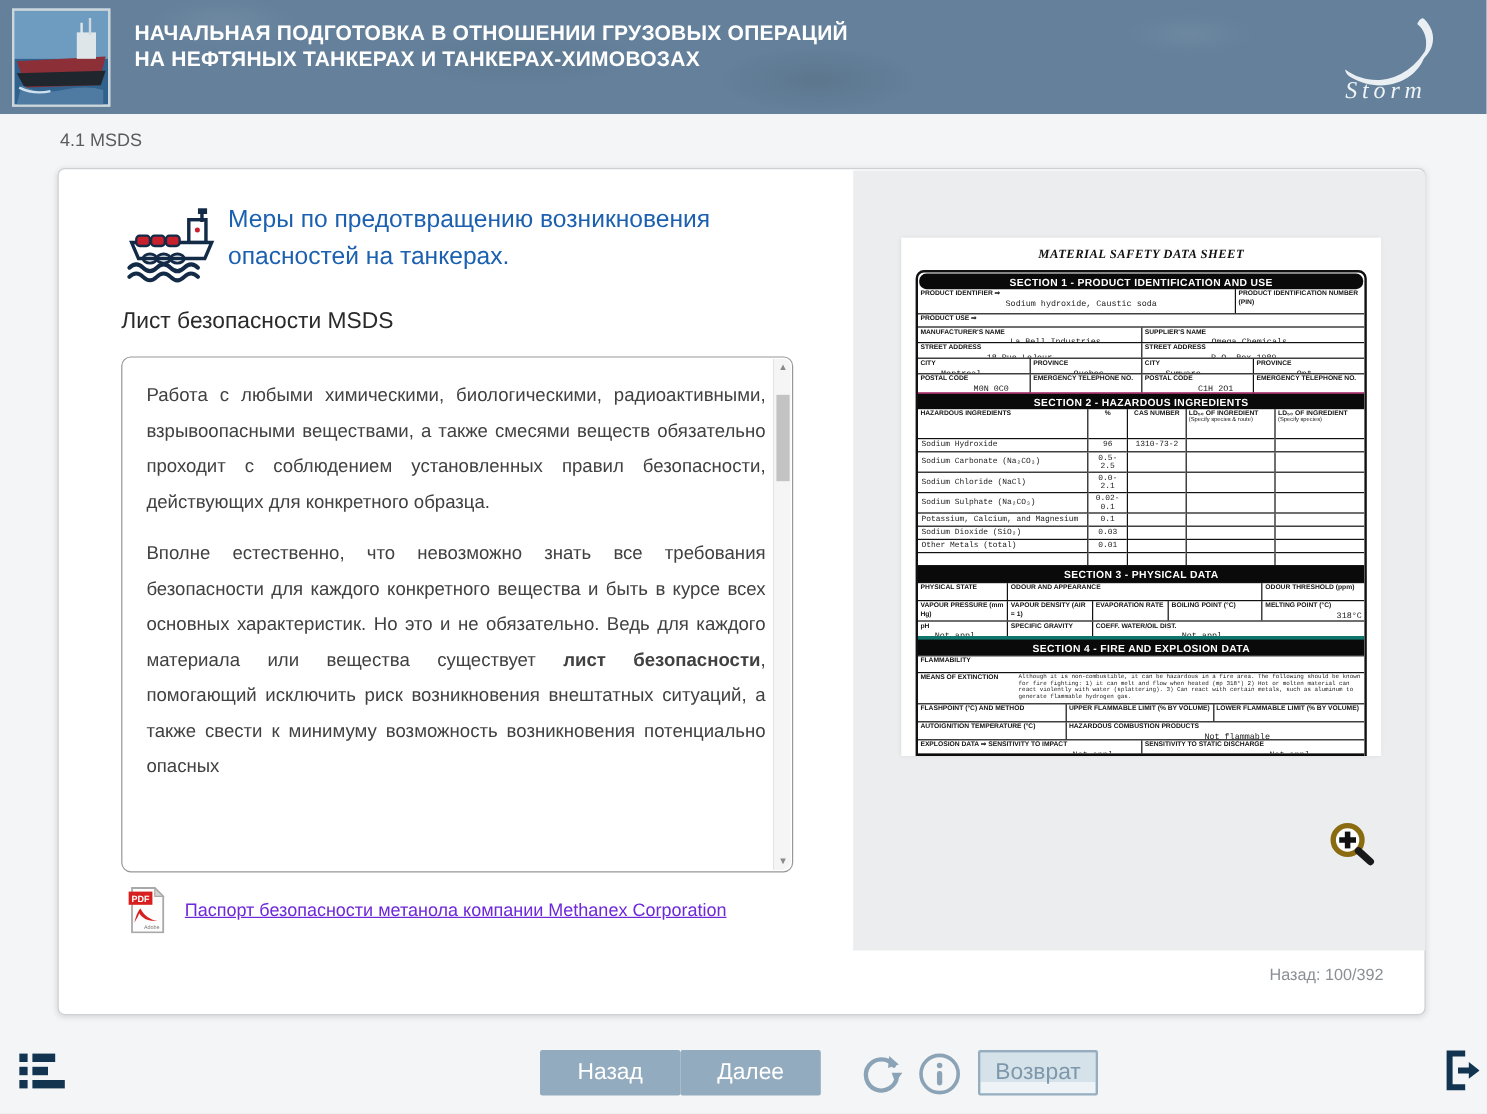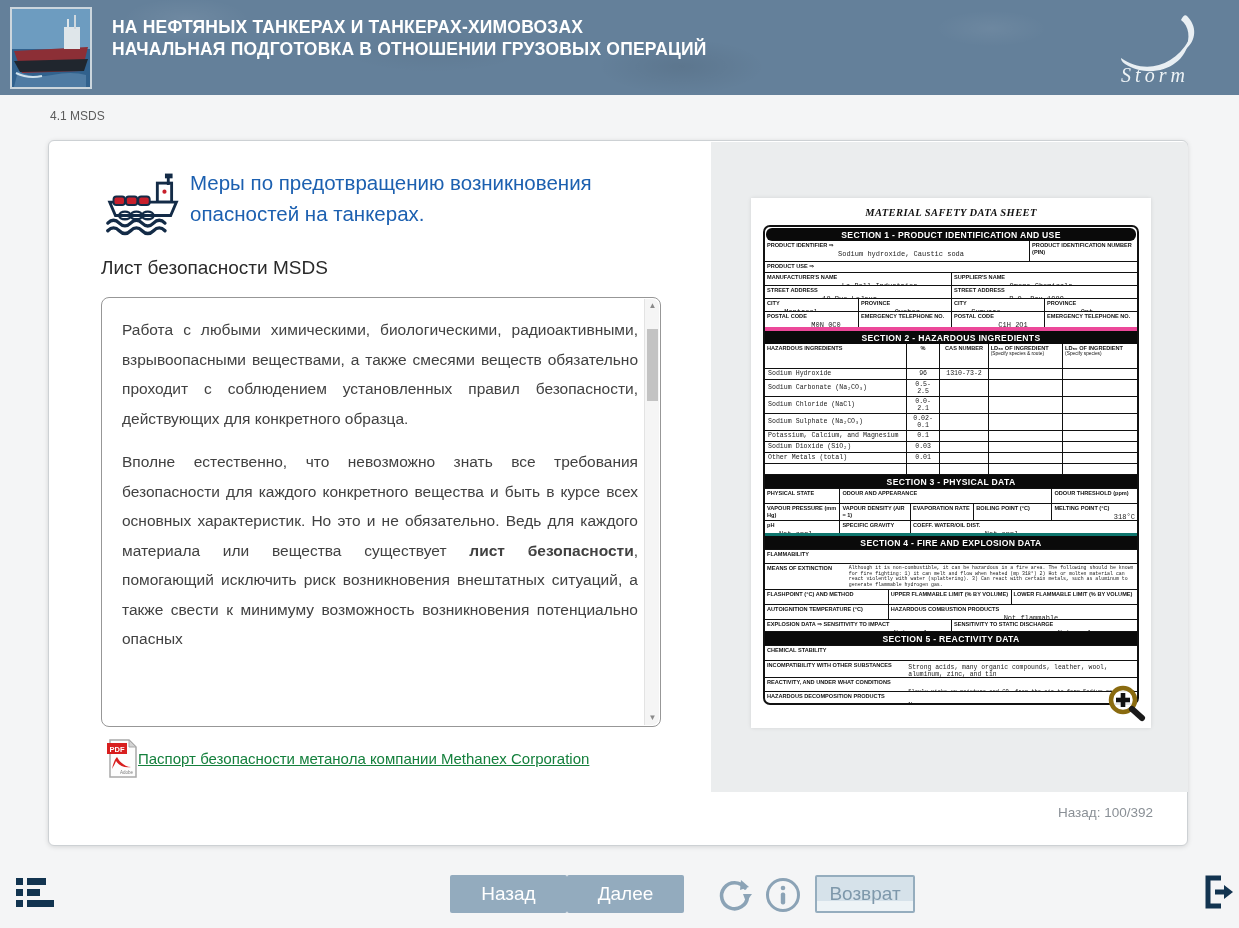--- a/index.html
+++ b/index.html
@@ -17,21 +17,21 @@
       radial-gradient(ellipse 140px 36px at 35% 50%, rgba(0,0,0,.05), transparent 70%);
   }
   .ship-thumb { position:absolute; left:10px; top:7px; width:82px; height:82px;
     border:2px solid #ccd6dd; background:#9db3c4; }
   .header-titles { position:absolute; left:112px; top:16px; color:#fff; }
   .header-title { font-size:17.5px; font-weight:bold; letter-spacing:.2px; line-height:22px; }
   .header-version { font-size:13px; margin-top:8px; font-weight:normal; color:#eef3f6; }
   .storm-logo { position:absolute; right:18px; top:6px; width:130px; height:86px; }
 
   
-  .breadcrumb { position:absolute; left:50px; top:109px; font-size:12px; color:#5b5b5b; }
+  .breadcrumb { position:absolute; left:50px; top:109px; font-size:15px; color:#5b5b5b; }
 
   
   .card { position:absolute; left:48px; top:140px; width:1140px; height:706px;
     background:#fff; border:1px solid #cdd1d4; border-radius:6px;
     box-shadow:0 1px 5px rgba(0,0,0,.13); }
 
   .heading-row { position:absolute; left:55px; top:26px; display:flex; align-items:flex-start; }
   .heading-icon { width:80px; height:64px; flex:0 0 80px; margin-top:6px; }
   .heading-text { margin-left:6px; width:480px; font-size:20.5px; line-height:31px;
     color:#1c60b0; font-weight:500; }
@@ -46,26 +46,26 @@
   .scrollbar { position:absolute; top:1px; right:1px; bottom:1px; width:15px;
     background:#f5f5f5; border-left:1px solid #e3e3e3; border-radius:0 7px 7px 0; }
   .scroll-arrow { position:absolute; left:0; width:15px; height:14px; color:#8a8a8a;
     font-size:8px; text-align:center; line-height:14px; }
   .scroll-arrow.up { top:0; }
   .scroll-arrow.down { bottom:0; }
   .scroll-thumb { position:absolute; left:2px; top:30px; width:11px; height:72px; background:#c3c3c3; }
 
   .pdf-row { position:absolute; left:58px; top:598px; display:flex; align-items:center; }
   .pdf-icon { width:31px; height:39px; }
-  .pdf-link { font-size:15px; color:#15803d; text-decoration:underline; cursor:pointer; }
+  .pdf-link { margin-left:16px; font-size:15px; color:#6d28d9; text-decoration:underline; cursor:pointer; }
 
   
   .doc-panel { position:absolute; left:662px; top:1px; width:477px; height:650px;
     background:#ebedee; border-radius:0 5px 0 0; }
-  .msds-doc { position:absolute; left:40px; top:56px; width:400px; height:530px;
+  .msds-doc { position:absolute; left:40px; top:56px; width:400px; height:432px;
     background:#fff; box-shadow:0 0 4px rgba(0,0,0,.10); overflow:hidden; }
   .msds-title { text-align:center; font-size:10.5px; font-weight:bold; font-style:italic;
     font-family:"Liberation Serif", serif; letter-spacing:.4px; padding-top:9px; color:#111; }
   .msds-form { margin:7px 12px 0 12px; border:2px solid #111; border-radius:7px; overflow:hidden; background:#fff; }
   .sec-bar { background:#0a0a0a; color:#fff; text-align:center; font-size:8.6px; font-weight:bold;
     letter-spacing:.3px; padding:1.5px 0; }
   .sec-bar.rounded { border-radius:6px; margin:1px 1px 0 1px; }
   .frow { display:flex; border-top:1px solid #111; }
   .fcell { border-left:1px solid #111; padding:1px 2px; overflow:hidden; }
   .fcell:first-child { border-left:none; }
@@ -109,22 +109,22 @@
         <path d="M2 42 L76 38 L70 62 L10 64 Z" fill="#8c2f36"></path>
         <path d="M2 52 L76 50 L72 62 L8 63 Z" fill="#20262e"></path>
         <rect x="52" y="18" width="16" height="22" fill="#dfe6ea"></rect>
         <rect x="55" y="10" width="2" height="10" fill="#dfe6ea"></rect>
         <rect x="62" y="6" width="2" height="14" fill="#cfd8de"></rect>
         <path d="M6 62 Q20 70 40 66 Q60 62 74 66 L74 78 L2 78 Z" fill="#4f7ba3"></path>
         <path d="M4 64 Q16 70 30 67" stroke="#cfe2ee" stroke-width="2" fill="none"></path>
       </svg>
     </div>
     <div class="header-titles">
+      <div class="header-title">НАЧАЛЬНАЯ ПОДГОТОВКА В ОТНОШЕНИИ ГРУЗОВЫХ ОПЕРАЦИЙ</div>
       <div class="header-title">НА НЕФТЯНЫХ ТАНКЕРАХ И ТАНКЕРАХ-ХИМОВОЗАХ</div>
-      <div class="header-title">НАЧАЛЬНАЯ ПОДГОТОВКА В ОТНОШЕНИИ ГРУЗОВЫХ ОПЕРАЦИЙ</div>
     </div>
     <svg class="storm-logo" viewBox="0 0 130 86">
       <path d="M30 52 C52 68 82 62 98 34 C94 62 60 74 34 58 C31 56 30 54 30 52 Z" fill="#e9eff3"></path>
       <path d="M96 10 C106 20 106 34 94 44 C100 32 98 20 90 14 C92 10 94 8 96 10 Z" fill="#e9eff3"></path>
       <text x="64" y="76" text-anchor="middle" font-family="Liberation Serif, serif" font-style="italic" font-size="20" letter-spacing="4" fill="#eef3f6">Storm</text>
     </svg>
   </div>
 
   <div class="breadcrumb">4.1 MSDS</div>
 
@@ -203,21 +203,21 @@
             <div class="fcell" style="width:25%;"><span class="flabel">CITY</span> <span class="fval">Sumware</span></div>
             <div class="fcell" style="width:25%;"><span class="flabel">PROVINCE</span> <span class="fval">Ont.</span></div>
           </div>
           <div class="frow" style="height:16px;">
             <div class="fcell" style="width:25%;"><span class="flabel">POSTAL CODE</span> <span class="fval">M0N 0C0</span></div>
             <div class="fcell" style="width:25%;"><span class="flabel">EMERGENCY TELEPHONE NO.</span><br></div>
             <div class="fcell" style="width:25%;"><span class="flabel">POSTAL CODE</span> <span class="fval">C1H 2O1</span></div>
             <div class="fcell" style="width:25%;"><span class="flabel">EMERGENCY TELEPHONE NO.</span><br></div>
           </div>
 
-          <div class="sec-bar" style="border-top:4px solid #ec4899;">SECTION 2 - HAZARDOUS INGREDIENTS</div>
+          <div class="sec-bar" style="border-top:1px solid #ec4899;">SECTION 2 - HAZARDOUS INGREDIENTS</div>
           <table class="ing-table">
             <thead>
               <tr style="height:24px;">
                 <th style="width:38%; border-top:none;"><span>HAZARDOUS INGREDIENTS</span></th>
                 <th style="width:9%; border-top:none; text-align:center;"><span>%</span></th>
                 <th style="width:13%; border-top:none; text-align:center;"><span>CAS NUMBER</span></th>
                 <th style="width:20%; border-top:none;"><span>LD₅₀ OF INGREDIENT</span><span class="ing-sub">(Specify species &amp; route)</span></th>
                 <th style="width:20%; border-top:none;"><span>LD₅₀ OF INGREDIENT</span><span class="ing-sub">(Specify species)</span></th>
               </tr>
             </thead>

